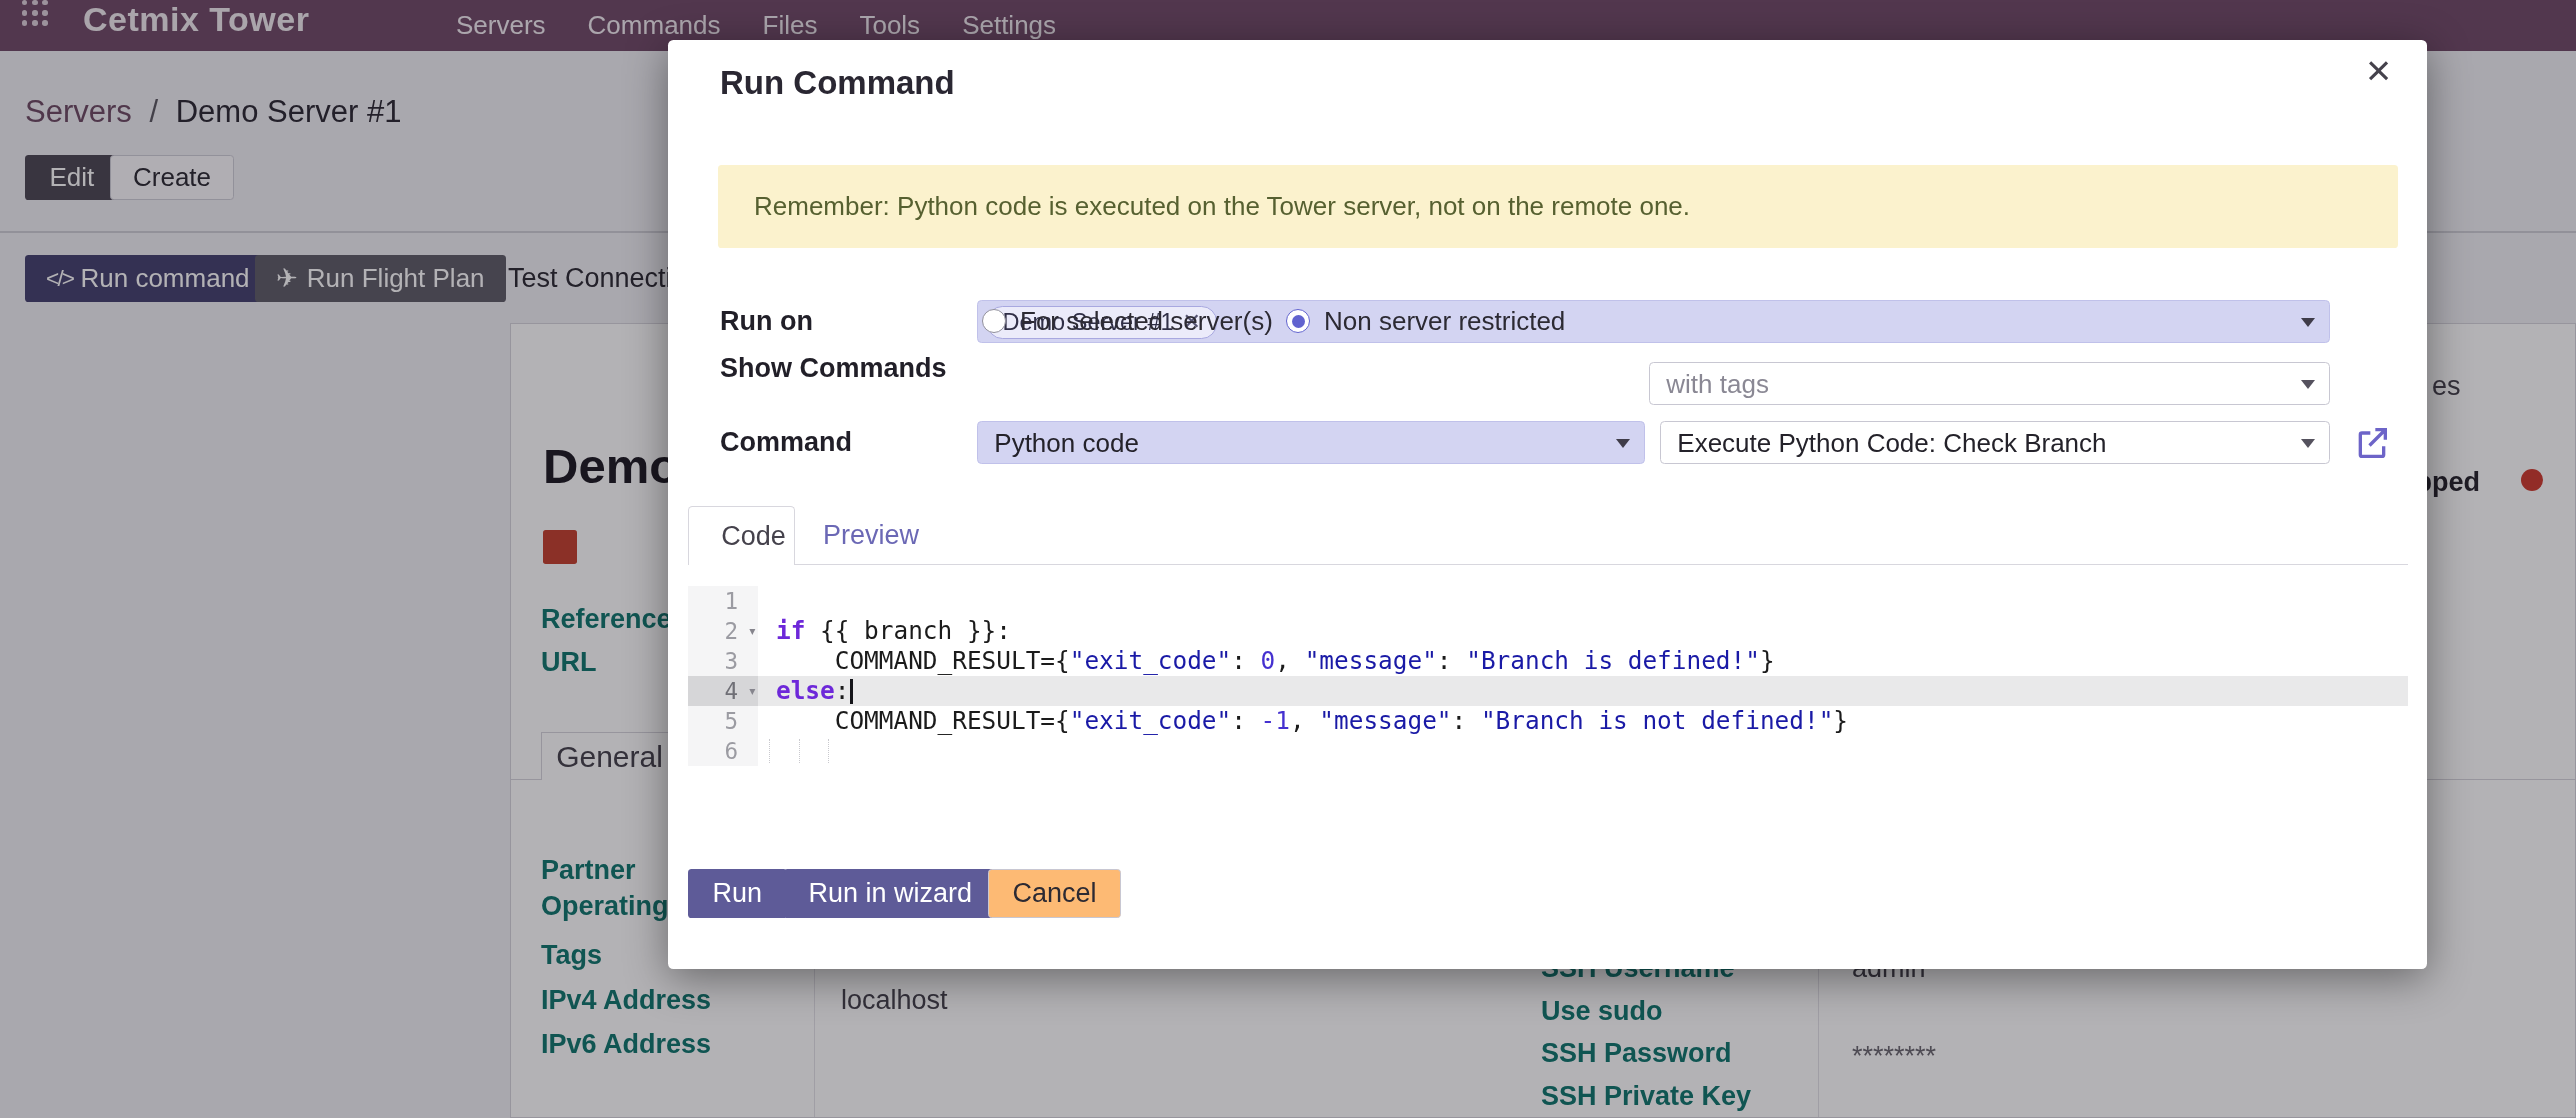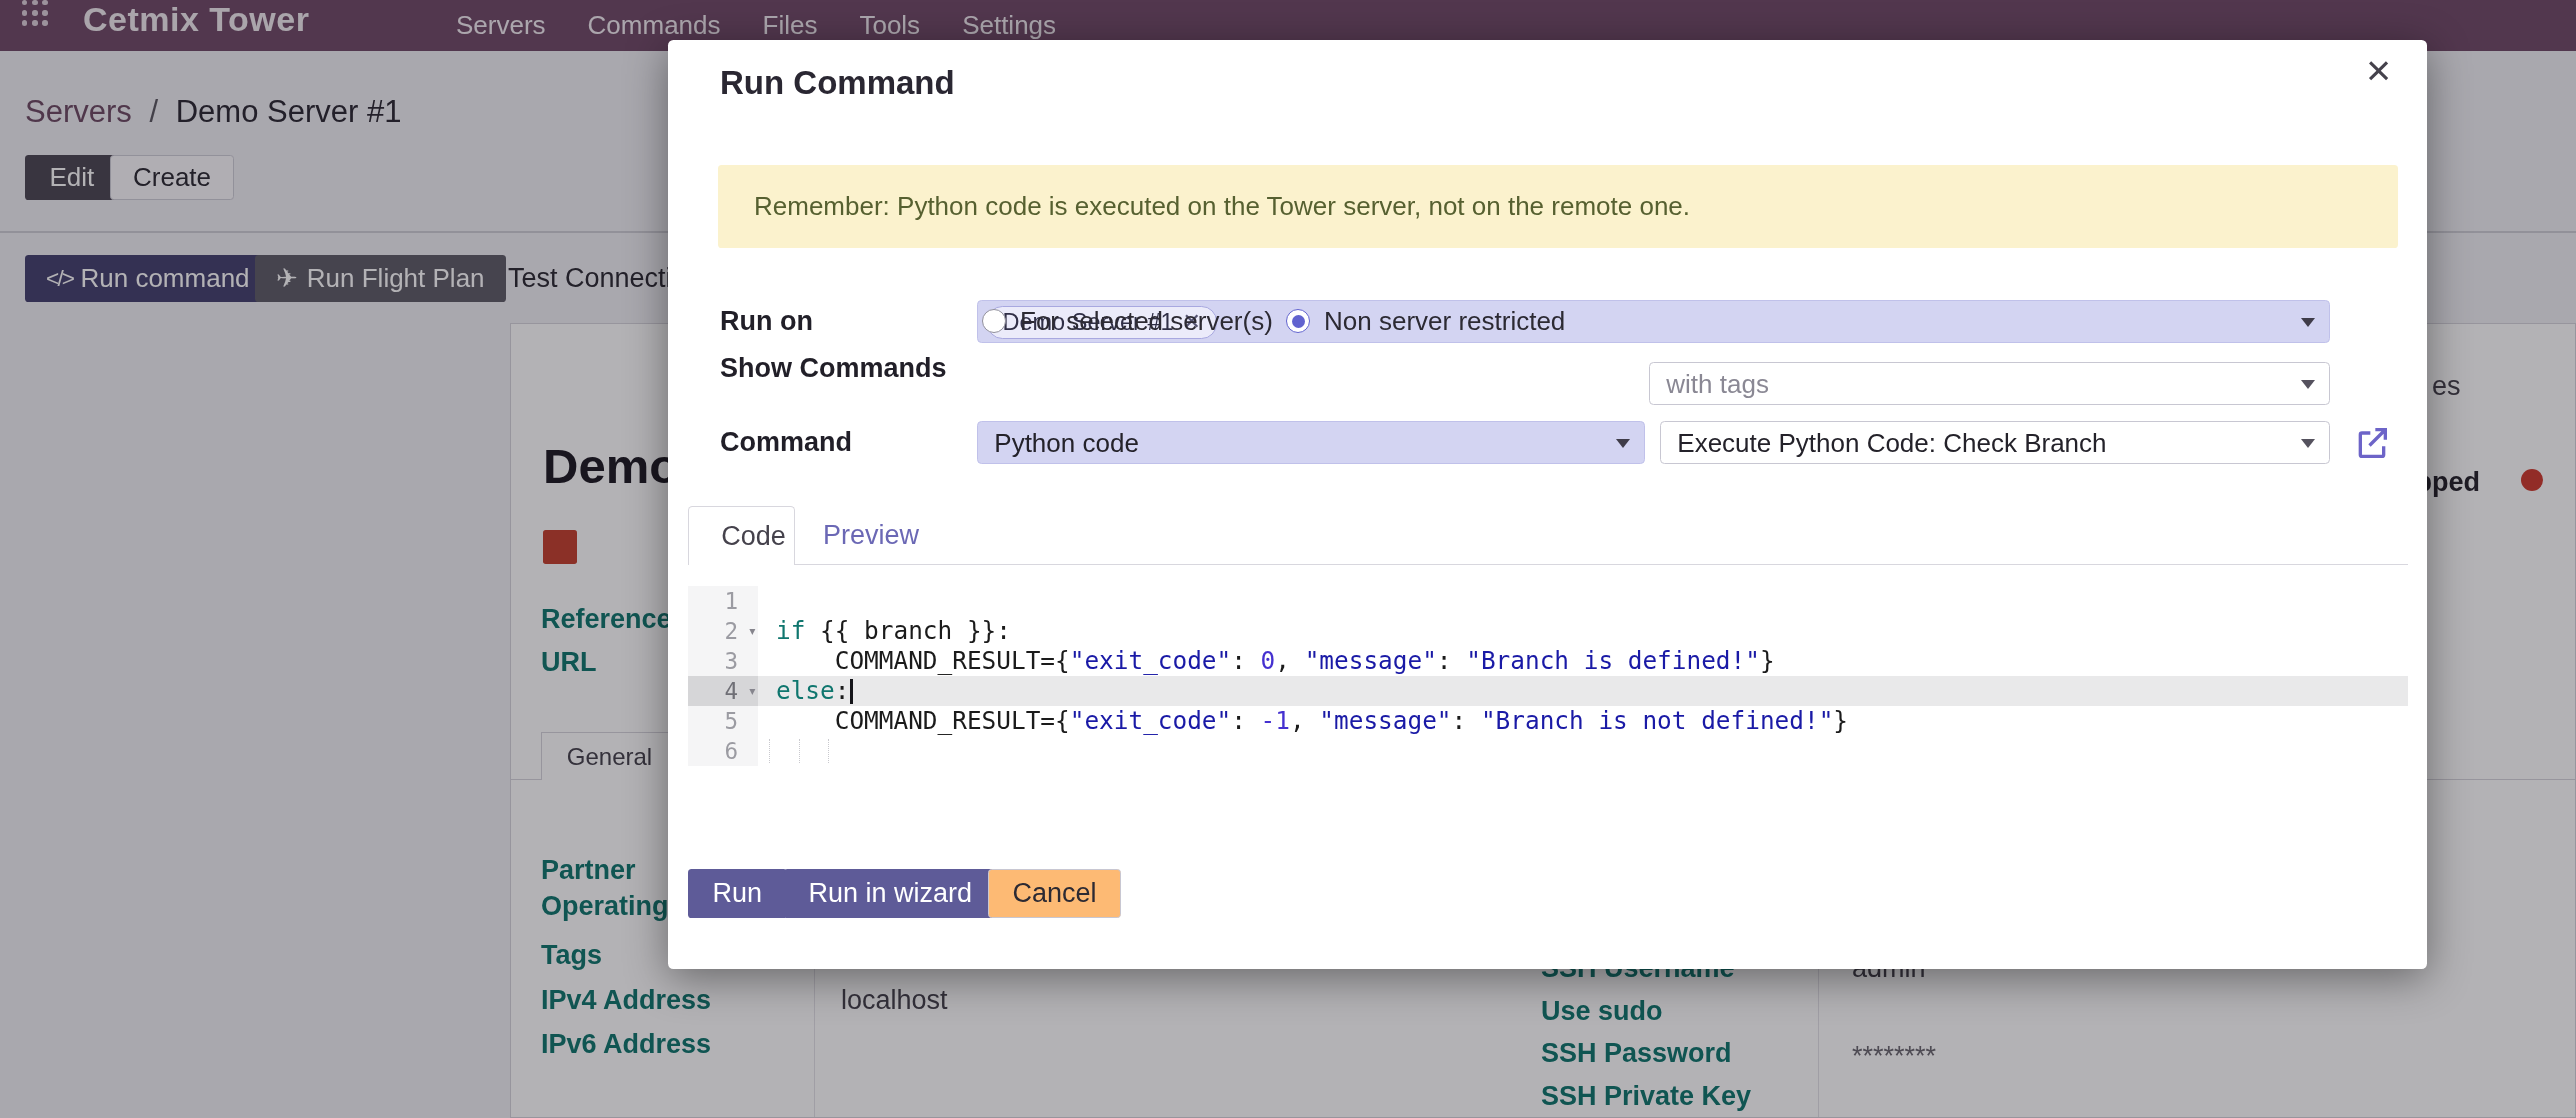--- a/index.html
+++ b/index.html
@@ -32,21 +32,21 @@
   .btn-test { position:absolute; left:508px; top:255px; height:47px; line-height:47px; font-size:27px; color:#2c2a33; white-space:nowrap; }
 
   .card { position:absolute; left:510px; top:323px; width:2066px; height:795px; background:#ffffff; border:0.9px solid #d6d5dc; }
   .card .abs { position:absolute; white-space:nowrap; }
   .sv-title { left:32px; top:114px; font-size:49px; font-weight:700; color:#1d1a23; }
   .sv-swatch { left:32px; top:206px; width:34px; height:34px; border-radius:2.7px; }
   .flabel { font-size:27px; font-weight:700; color:#0f766e; }
   .fvalue { font-size:27px; color:#45424c; }
   .lbl-reference { left:30px; top:280px; }
   .lbl-url { left:30px; top:323px; }
-  .tab-general { left:30px; top:408px; width:137px; height:48px; background:#fff; border:0.9px solid #d6d5dc; border-bottom:none; display:flex; align-items:center; justify-content:center; font-size:24px; color:#45424c; z-index:2; }
+  .tab-general { left:30px; top:408px; width:137px; height:48px; background:#fff; border:0.9px solid #d6d5dc; border-bottom:none; display:flex; align-items:center; justify-content:center; font-size:30px; color:#45424c; z-index:2; }
   .notebook-line { left:0; top:455px; width:100%; height:0.9px; background:#d6d5dc; }
   .lbl-partner { left:30px; top:531px; }
   .lbl-os { left:30px; top:567px; }
   .lbl-tags { left:30px; top:616px; }
   .lbl-ipv4 { left:30px; top:661px; }
   .val-ipv4 { left:330px; top:661px; }
   .lbl-ipv6 { left:30px; top:705px; }
   .vline1 { left:303px; top:519px; bottom:0; width:0.9px; background:#e3e2e8; }
   .lbl-ssh-user { left:1030px; top:629px; }
   .val-ssh-user { left:1341px; top:629px; }
@@ -93,21 +93,21 @@
   .tab-preview { left:137px; width:132px; color:#6b68b5; }
   .m-tabline { left:20px; top:524px; width:1720px; height:0.9px; background:#d8d7de; }
 
   .m-editor { left:20px; top:546px; width:1720px; height:181px; font-family:"DejaVu Sans Mono", monospace; }
   .ed-row { display:flex; height:30px; }
   .ed-gut { position:relative; width:70px; background:#f5f5f6; color:#9b9ba2; font-size:22.6px; line-height:30px; text-align:right; padding-right:20px; flex:none; }
   .ed-fold { position:absolute; right:0.9px; top:0; font-size:15.4px; line-height:30px; color:#86858d; }
   .ed-code { position:relative; flex:1; font-size:24.4px; line-height:30px; padding-left:18px; white-space:pre; color:#1b1b1b; }
   .ed-row.active .ed-gut { background:#d6d6d8; color:#6f6f76; }
   .ed-row.active .ed-code { background:#e9e9ea; }
-  .tok-kw { color:#0f766e; } .tok-str { color:#1a1aa6; } .tok-num { color:#4531d0; } .tok-plain { color:#1b1b1b; }
+  .tok-kw { color:#6d28d9;font-weight:bold; } .tok-str { color:#1a1aa6; } .tok-num { color:#4531d0; } .tok-plain { color:#1b1b1b; }
   .ed-cursor { display:inline-block; width:2.7px; height:25px; background:#15151a; vertical-align:-4.5px; margin-left:0.9px; }
   .ed-guide { position:absolute; top:2.7px; height:24.4px; border-left:1.8px dotted #c9c9ce; }
 
   .m-btn { position:absolute; top:829px; height:49px; display:inline-flex; align-items:center; justify-content:center; padding:0 23.5px; font-size:27px; border-radius:3.6px; border:0.9px solid transparent; white-space:nowrap; }
   .m-run { left:20px; background:#5e5b98; color:#fff; }
   .m-wizard { left:116px; background:#5e5b98; color:#fff; }
   .m-cancel { left:320px; background:#fdba74; color:#2c2a33; border-color:#c8c7d2;text-align:center; }
 </style>
 </head>
 <body>

